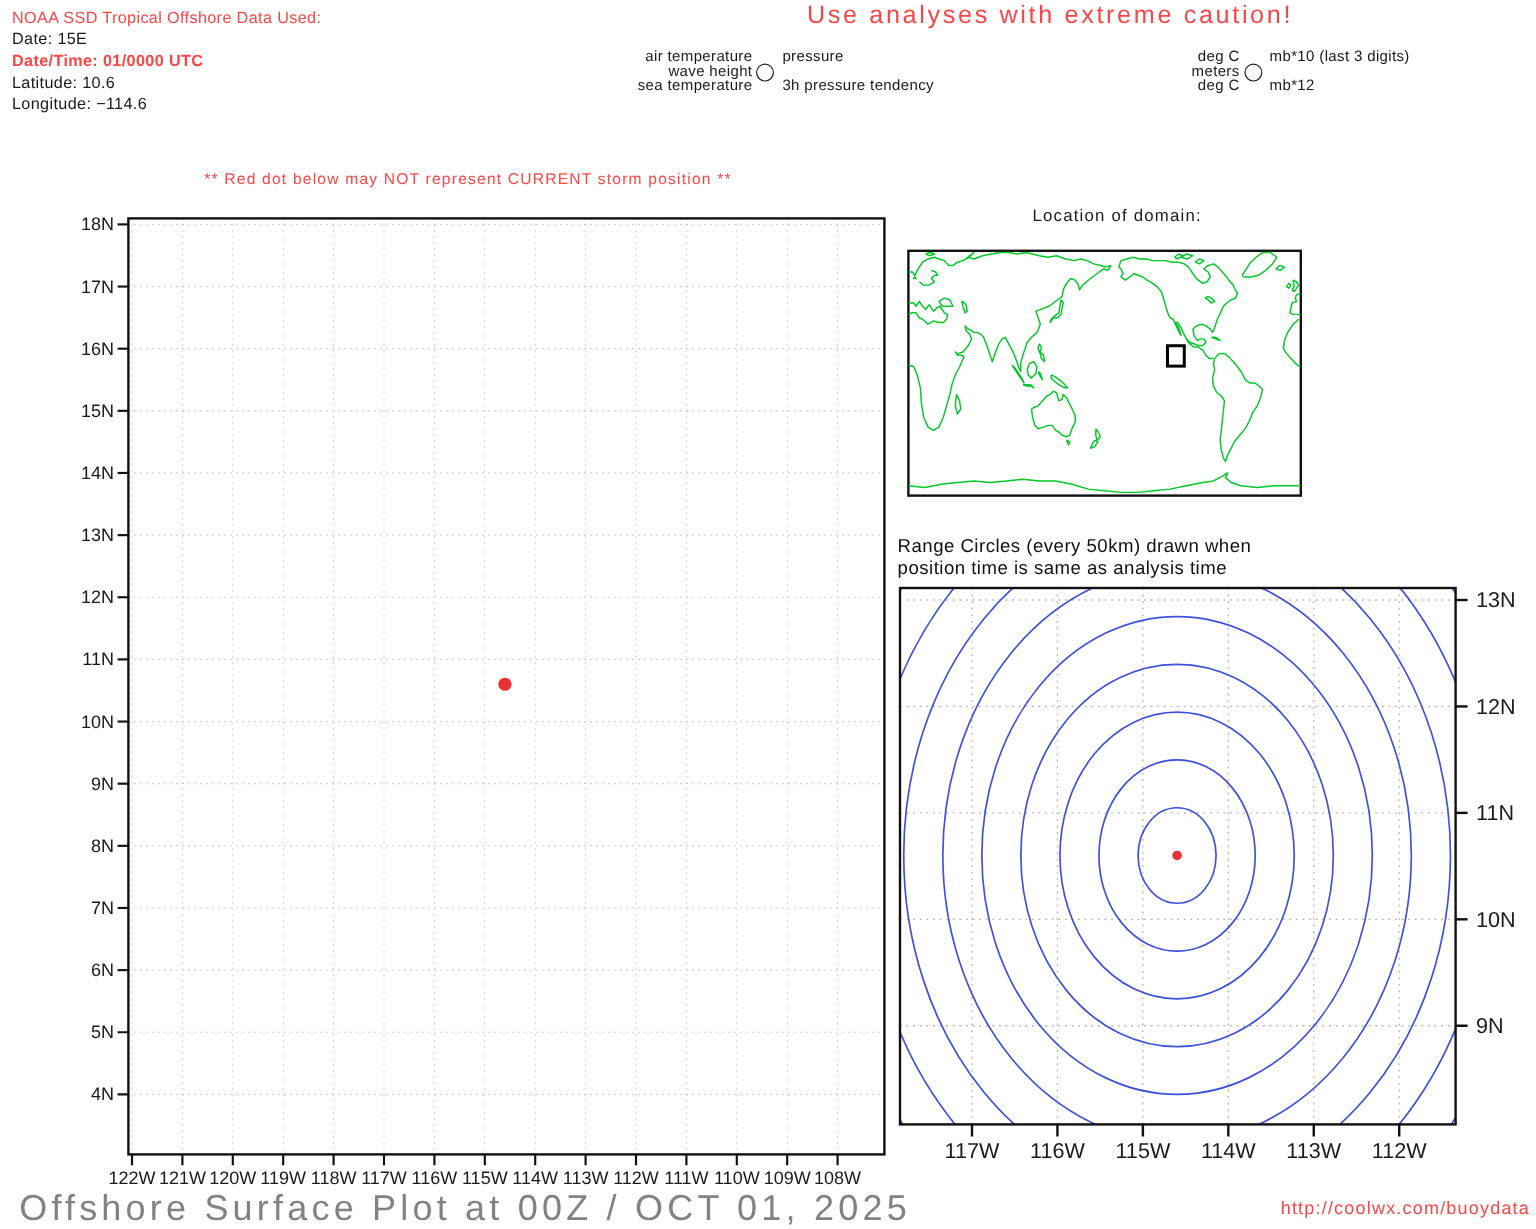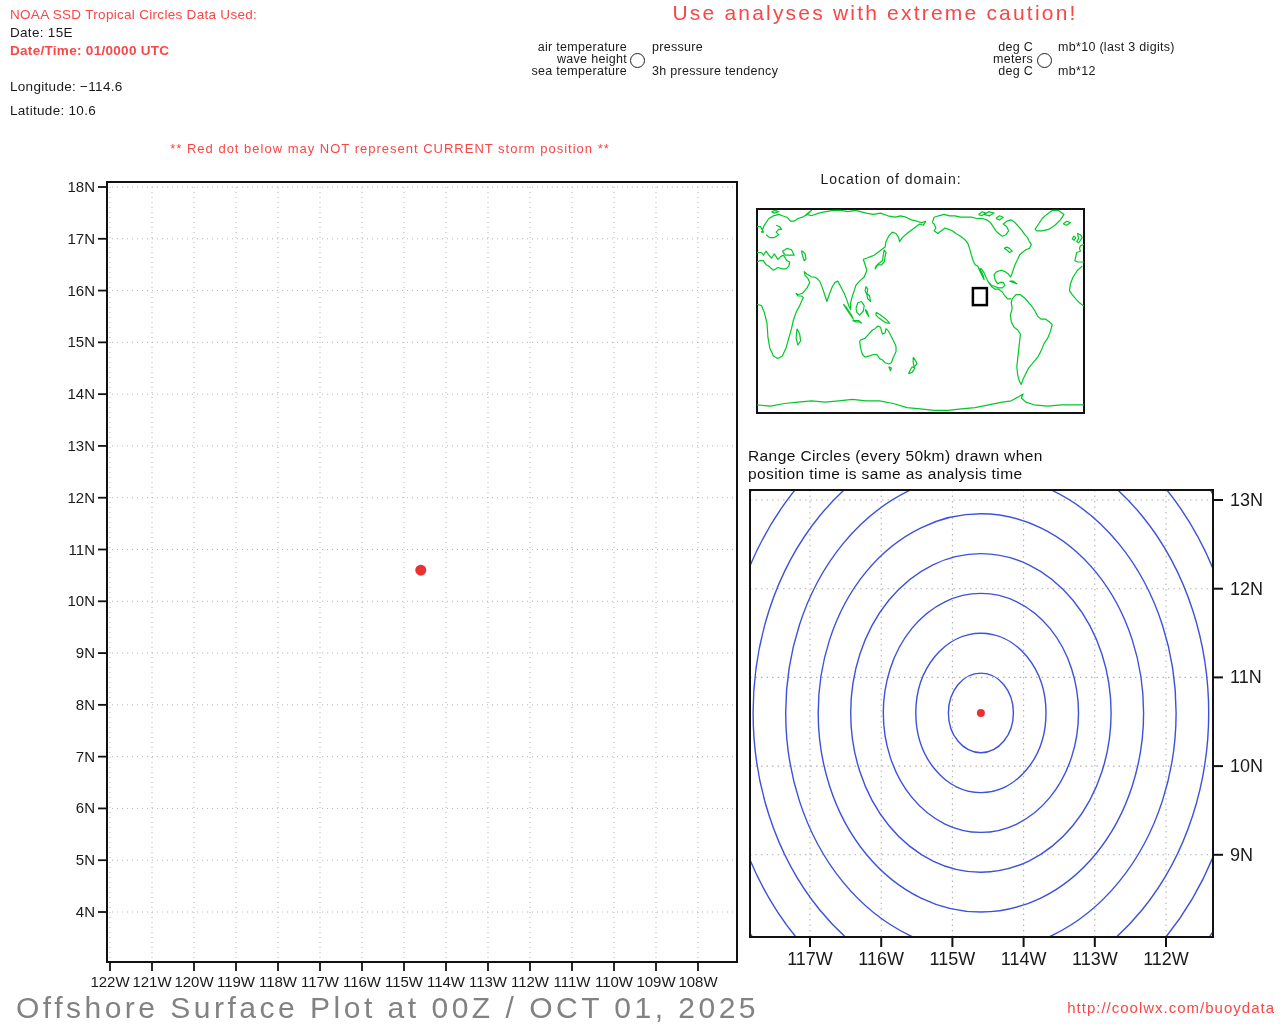--- a/index.html
+++ b/index.html
@@ -24,45 +24,45 @@
   .warning{font-size:13px;letter-spacing:1px;text-align:center;}
   .mapTitle{font-size:14px;letter-spacing:1px;text-align:center;}
   .rangeTitle{font-size:15.5px;letter-spacing:.4px;text-align:left;color:#111;}
   .footerTitle{font-size:30px;letter-spacing:3.5px;color:var(--fgray);font-weight:400;}
   .footerUrl{font-size:15px;letter-spacing:1px;}
   svg text{font-family:"Liberation Sans", sans-serif;}
 </style>
 </head>
 <body>
 
-<div class="abs hdr red" style="left:10px;top:6px;">NOAA SSD Tropical Circles Data Used:</div>
+<div class="abs hdr red" style="left:10px;top:6px;">NOAA SSD Tropical Offshore Data Used:</div>
 <div class="abs hdr" style="left:10px;top:24px;">Date: 15E</div>
 <div class="abs hdr red b" style="left:10px;top:42px;">Date/Time: 01/0000 UTC</div>
-<div class="abs hdr" style="left:10px;top:60px;margin-top:42px;">Latitude: 10.6</div>
+<div class="abs hdr" style="left:10px;top:60px;">Latitude: 10.6</div>
 <div class="abs hdr" style="left:10px;top:78px;">Longitude: −114.6</div>
 
 <div class="abs caution red" style="left:600px;top:1px;width:550px;">Use analyses with extreme caution!</div>
 
 <div class="abs lg" style="right:653px;top:41px;">air temperature</div>
 <div class="abs lg" style="right:653px;top:53px;">wave height</div>
 <div class="abs lg" style="right:653px;top:65px;">sea temperature</div>
 <div class="legend-circle" style="left:630px;top:53px;"></div>
 <div class="abs lg" style="left:652px;top:41px;">pressure</div>
 <div class="abs lg" style="left:652px;top:65px;">3h pressure tendency</div>
 
 <div class="abs lg" style="right:247px;top:41px;">deg C</div>
 <div class="abs lg" style="right:247px;top:53px;">meters</div>
 <div class="abs lg" style="right:247px;top:65px;">deg C</div>
 <div class="legend-circle" style="left:1037px;top:53px;"></div>
 <div class="abs lg" style="left:1058px;top:41px;">mb*10 (last 3 digits)</div>
 <div class="abs lg" style="left:1058px;top:65px;">mb*12</div>
 
 <div class="abs warning red" style="left:110px;top:141px;width:560px;">** Red dot below may NOT represent CURRENT storm position **</div>
 
-<div class="abs mapTitle" style="left:760px;top:171px;width:262px;">Location of domain:</div>
+<div class="abs mapTitle" style="left:800px;top:171px;width:262px;">Location of domain:</div>
 <div class="abs rangeTitle" style="left:748px;top:447px;width:467px;">Range Circles (every 50km) drawn when</div>
 <div class="abs rangeTitle" style="left:748px;top:465px;width:467px;">position time is same as analysis time</div>
 
 <svg class="abs" style="left:0;top:0;" width="1280" height="1024" viewBox="0 0 1280 1024" id="plots">
     <g>
       <g stroke="#b3b3b3" stroke-width="1" stroke-dasharray="1 4">
         <line x1="110" y1="182" x2="110" y2="962"></line>
         <line x1="152" y1="182" x2="152" y2="962"></line>
         <line x1="194" y1="182" x2="194" y2="962"></line>
         <line x1="236" y1="182" x2="236" y2="962"></line>

